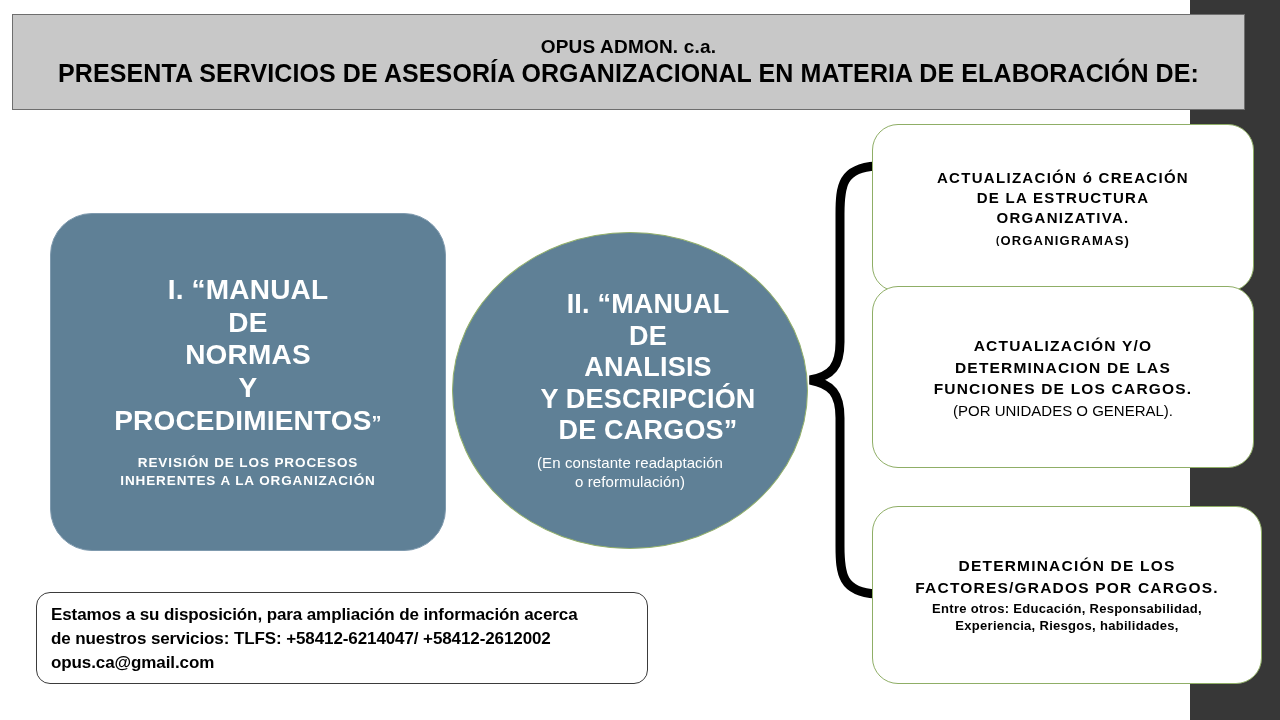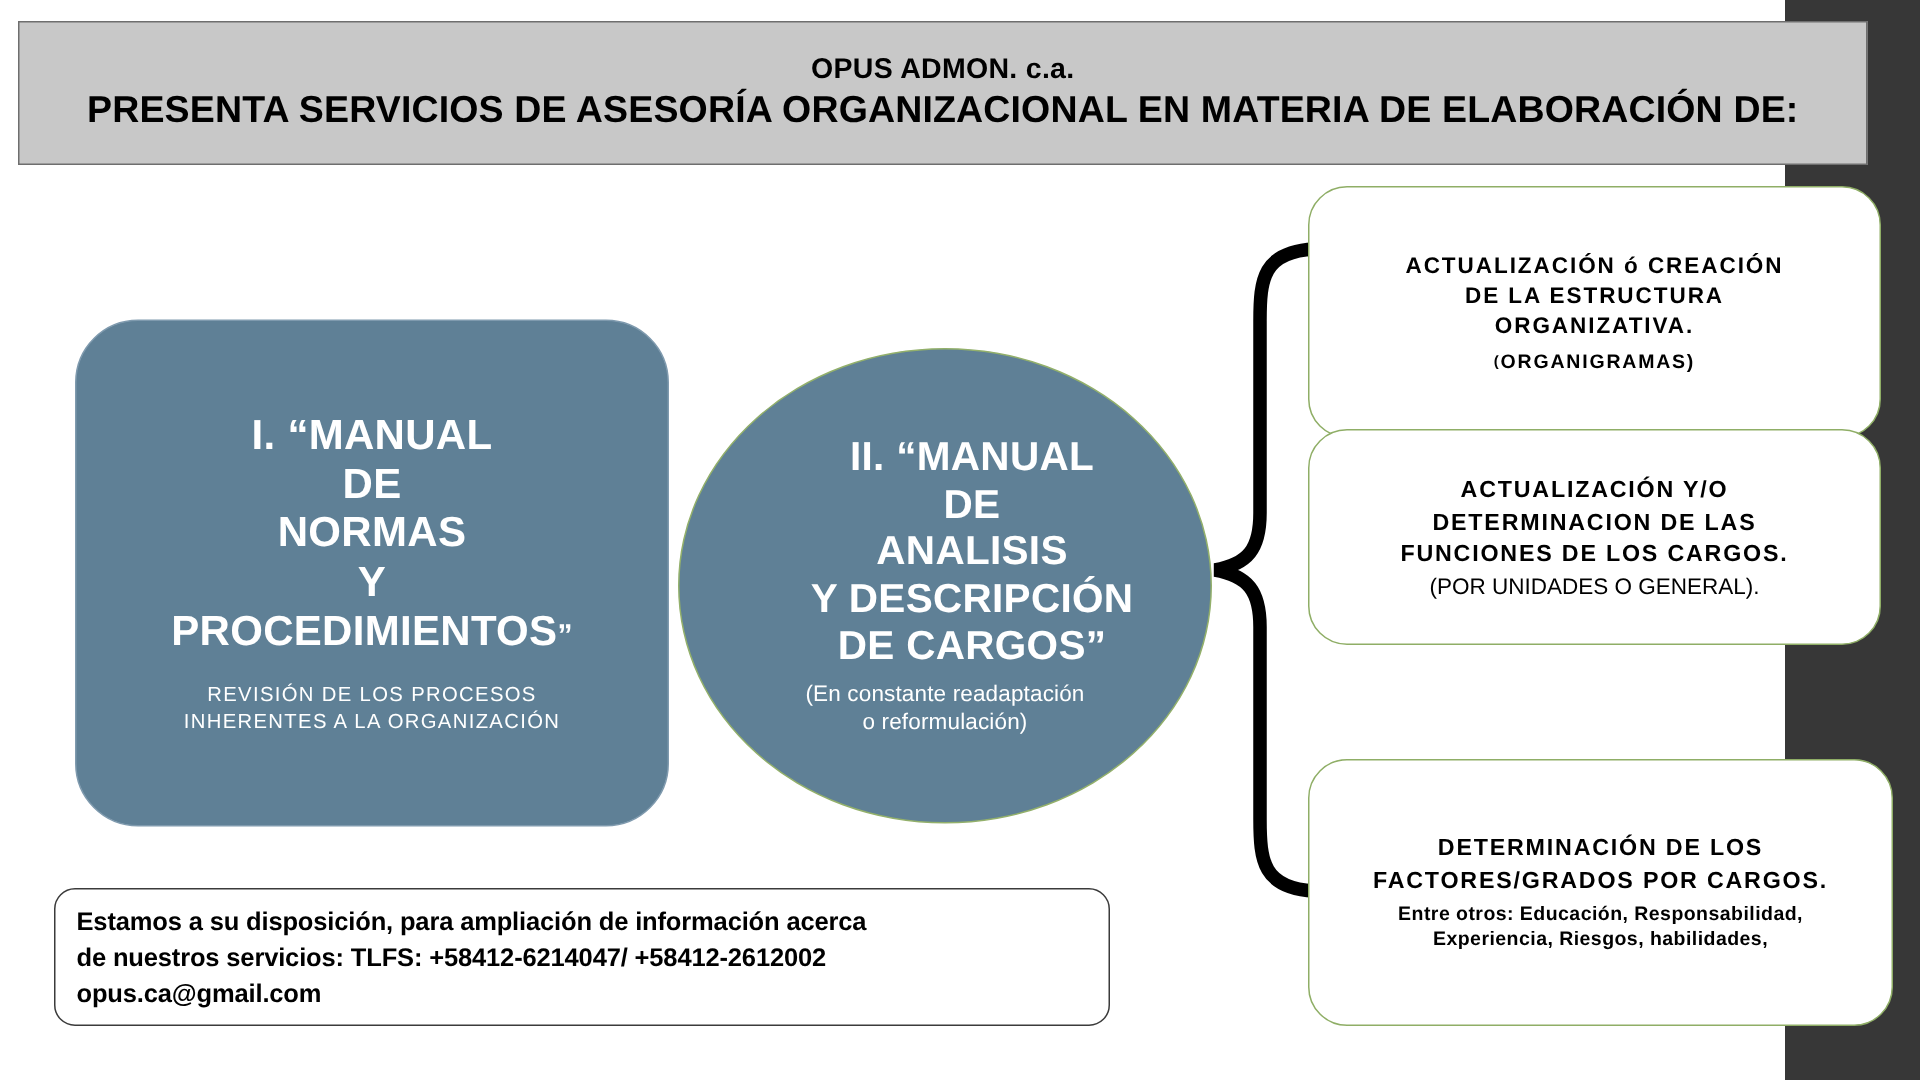--- a/index.html
+++ b/index.html
@@ -33,21 +33,21 @@
     background:#5f8096;border-radius:42px;border:1px solid #7f9aae;
     box-sizing:border-box;
     display:flex;flex-direction:column;align-items:center;justify-content:center;
     color:#ffffff;text-align:center;
   }
   #manual-normas-card .main-title{
     font-size:28px;font-weight:bold;line-height:1.17;letter-spacing:.2px;
   }
   #manual-normas-card .main-title .quote-close{font-size:20px;}
   #manual-normas-card .sub{
-    margin-top:16px;font-size:13.5px;font-weight:normal;line-height:1.35;
+    margin-top:16px;font-size:13.5px;font-weight:bold;line-height:1.35;
     letter-spacing:.9px;
     text-align:center;
   }
   
   #manual-cargos-ellipse{
     position:absolute;left:452px;top:232px;width:356px;height:317px;
     background:#5f8096;border:1.5px solid #93b06b;border-radius:50%;
     box-sizing:border-box;
     display:flex;flex-direction:column;align-items:center;justify-content:center;
     color:#ffffff;text-align:center;
@@ -65,41 +65,41 @@
   }
   
   .right-card{
     position:absolute;left:872px;
     background:#ffffff;border:1.5px solid #8fae66;border-radius:26px;
     box-sizing:border-box;
     display:flex;flex-direction:column;align-items:center;justify-content:center;
     text-align:center;color:#000;padding:6px 16px;
   }
   #card-estructura{top:124px;width:382px;height:168px;}
-  #card-funciones{top:286px;width:382px;height:144px;}
+  #card-funciones{top:286px;width:382px;height:182px;}
   #card-factores{top:506px;width:390px;height:178px;}
   .rc-title{
     font-size:15px;font-weight:bold;line-height:1.35;letter-spacing:1.3px;
   }
   .rc-title-b{
     font-size:15.5px;font-weight:bold;line-height:1.4;letter-spacing:1.2px;
   }
   .rc-sub-small{
     font-size:13px;font-weight:bold;letter-spacing:1.2px;margin-top:5px;
   }
   .rc-sub-small .lead-paren{font-size:10px;vertical-align:1px;}
   .rc-sub-plain{
     font-size:15px;font-weight:normal;letter-spacing:0px;margin-top:2px;
   }
   .rc-sub-bold{
     font-size:13px;font-weight:bold;line-height:1.35;letter-spacing:.3px;margin-top:1px;
   }
   
   #contact-box{
-    position:absolute;left:36px;top:592px;width:704px;height:92px;
+    position:absolute;left:36px;top:592px;width:612px;height:92px;
     background:#ffffff;border:1.4px solid #3b3b3b;border-radius:14px;
     box-sizing:border-box;padding:10px 14px 0 14px;
   }
   #contact-box p{
     margin:0;font-size:17px;font-weight:bold;color:#000;line-height:1.42;
     letter-spacing:-.1px;
   }
 </style>
 </head>
 <body>

